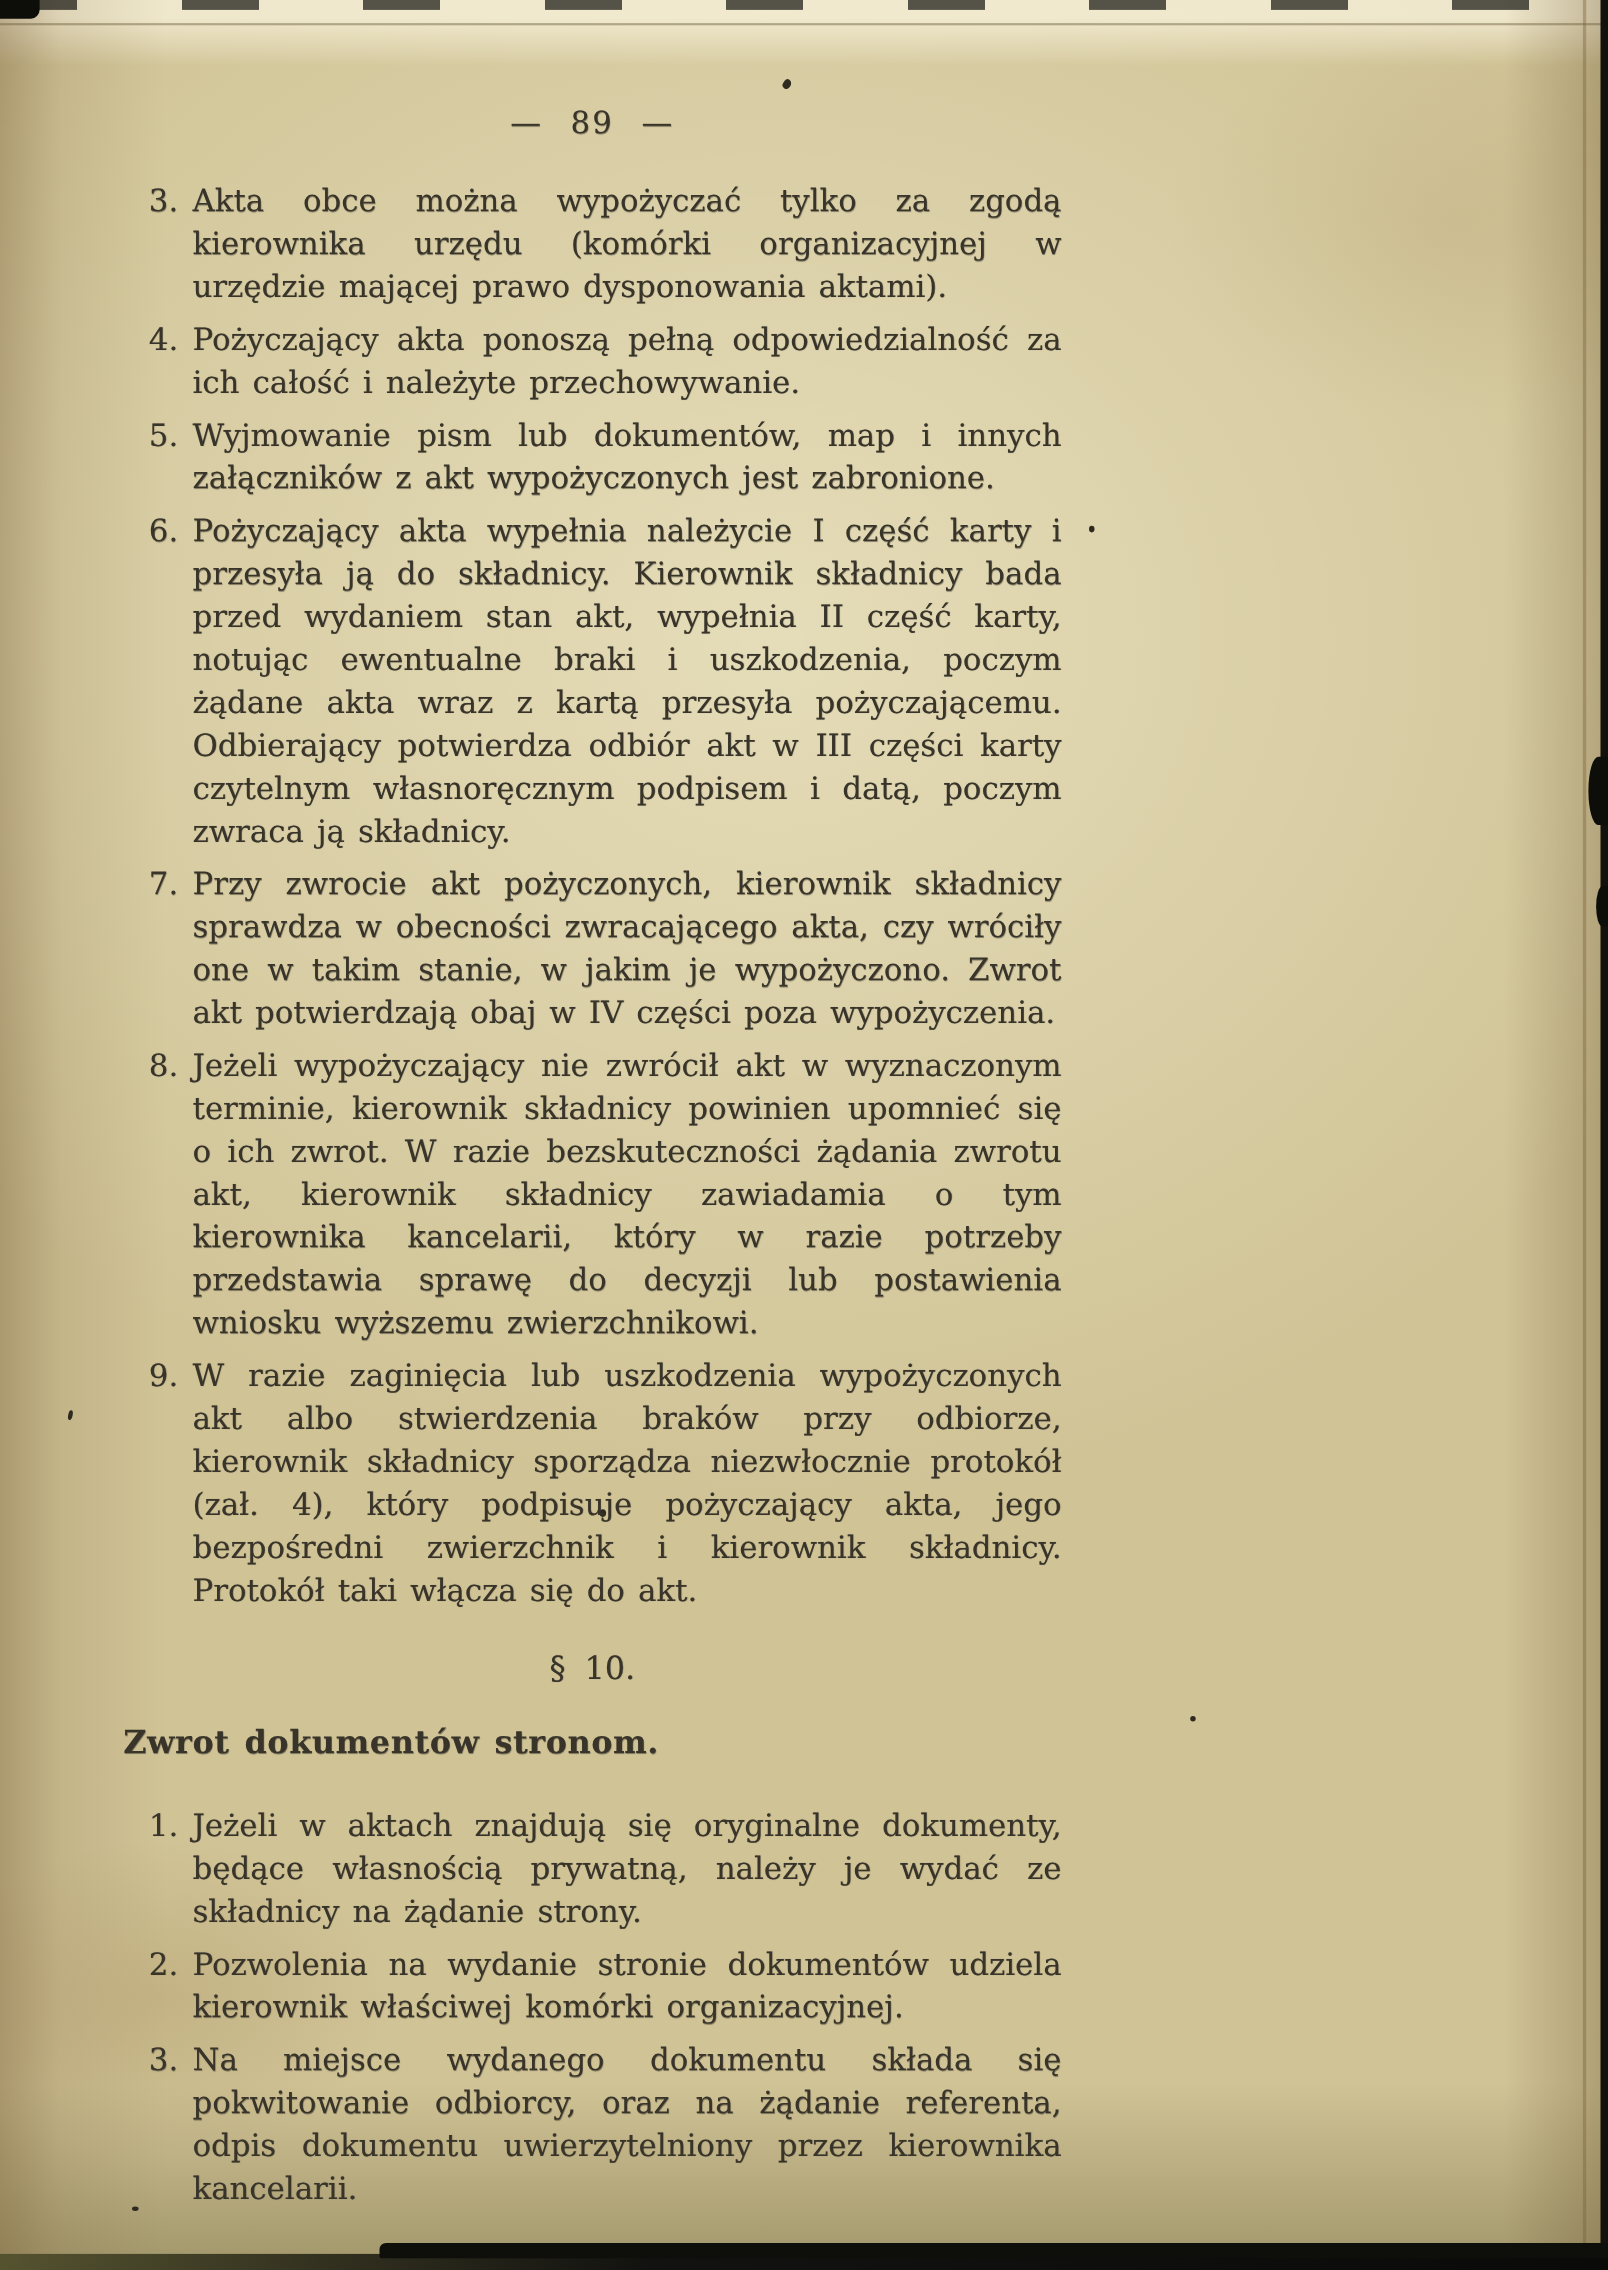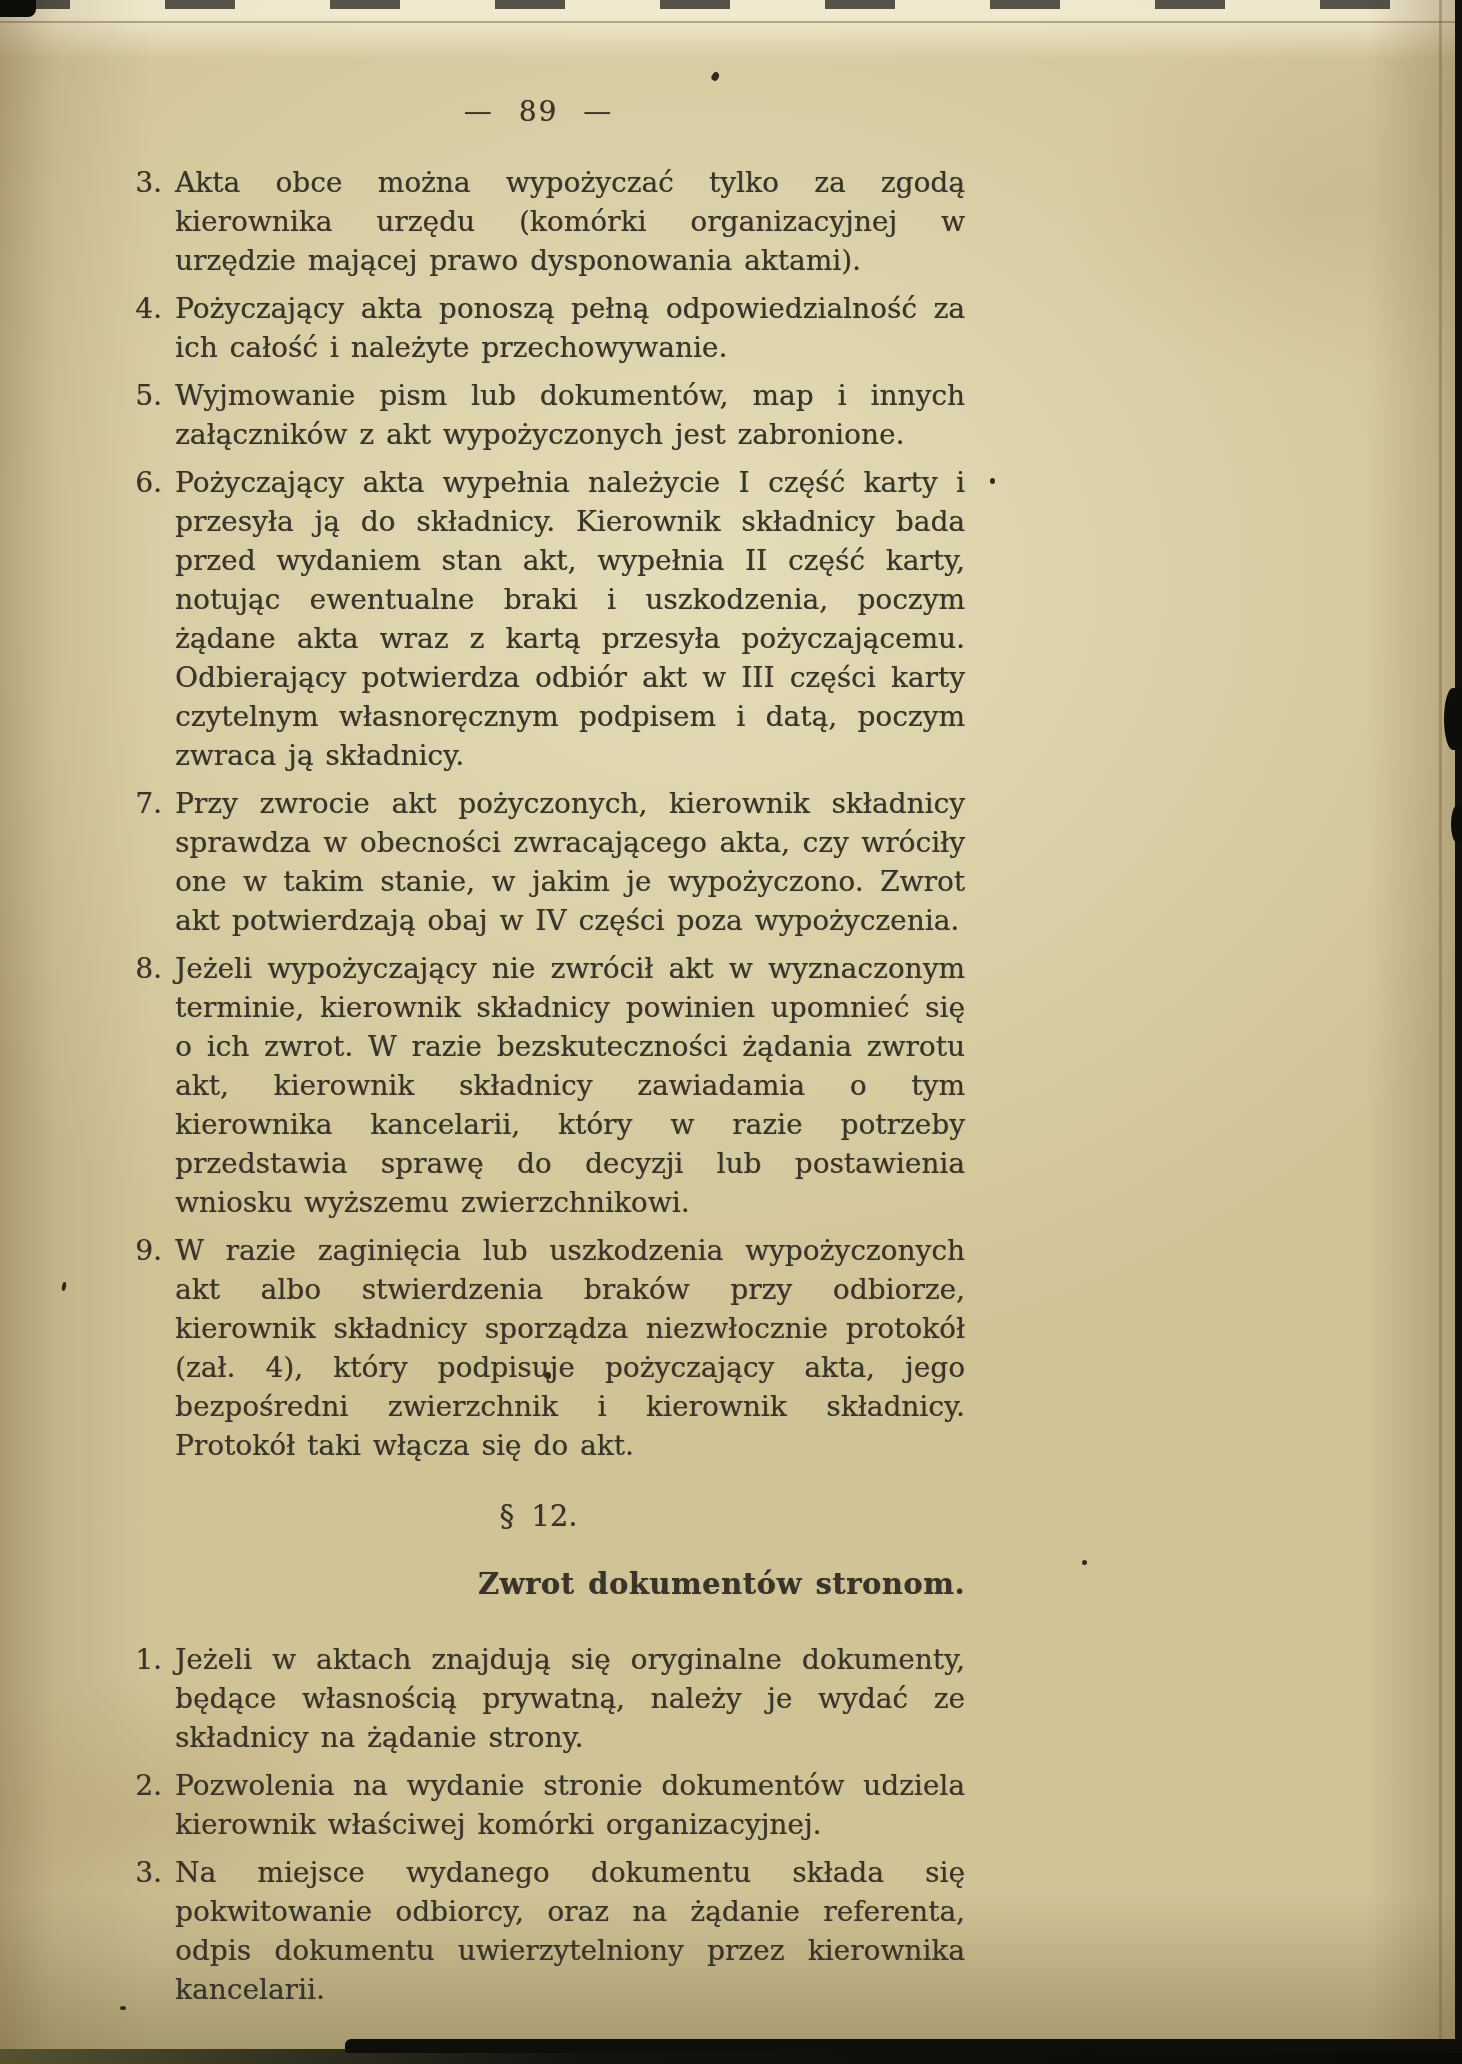--- a/index.html
+++ b/index.html
@@ -73,21 +73,21 @@
     text-align: justify;
     hyphens: auto; -webkit-hyphens: auto;
   }
   .section-mark {
     text-align: center;
     margin-top: 32px;
     font-size: 29px;
     word-spacing: 8px;
   }
   .section-title {
-    text-align: right;
+    text-align: left;
     font-weight: bold;
     font-size: 29px;
     margin-top: 29px;
     margin-bottom: 36px;
     letter-spacing: 0.5px;
   }
 </style>
 </head>
 <body>
 
@@ -137,21 +137,21 @@
       <div class="item">
         <span class="num">8.</span>
         <span class="txt">Jeżeli wypożyczający nie zwrócił akt w wyznaczonym terminie, kierownik składnicy powinien upomnieć się o ich zwrot. W razie bezskuteczności żądania zwrotu akt, kierownik składnicy zawiadamia o tym kierownika kancelarii, który w razie potrzeby przedstawia sprawę do decyzji lub postawienia wniosku wyższemu zwierzchnikowi.</span>
       </div>
       <div class="item">
         <span class="num">9.</span>
         <span class="txt">W razie zaginięcia lub uszkodzenia wypożyczonych akt albo stwierdzenia braków przy odbiorze, kierownik składnicy sporządza niezwłocznie protokół (zał. 4), który podpisuje pożyczający akta, jego bezpośredni zwierzchnik i kierownik składnicy. Protokół taki włącza się do akt.</span>
       </div>
     </div>
 
-    <div class="section-mark">§ 12.</div>
+    <div class="section-mark">§ 10.</div>
     <div class="section-title">Zwrot dokumentów stronom.</div>
 
     <div class="list">
       <div class="item">
         <span class="num">1.</span>
         <span class="txt">Jeżeli w aktach znajdują się oryginalne dokumenty, będące własnością prywatną, należy je wydać ze składnicy na żądanie strony.</span>
       </div>
       <div class="item">
         <span class="num">2.</span>
         <span class="txt">Pozwolenia na wydanie stronie dokumentów udziela kierownik właściwej komórki organizacyjnej.</span>

